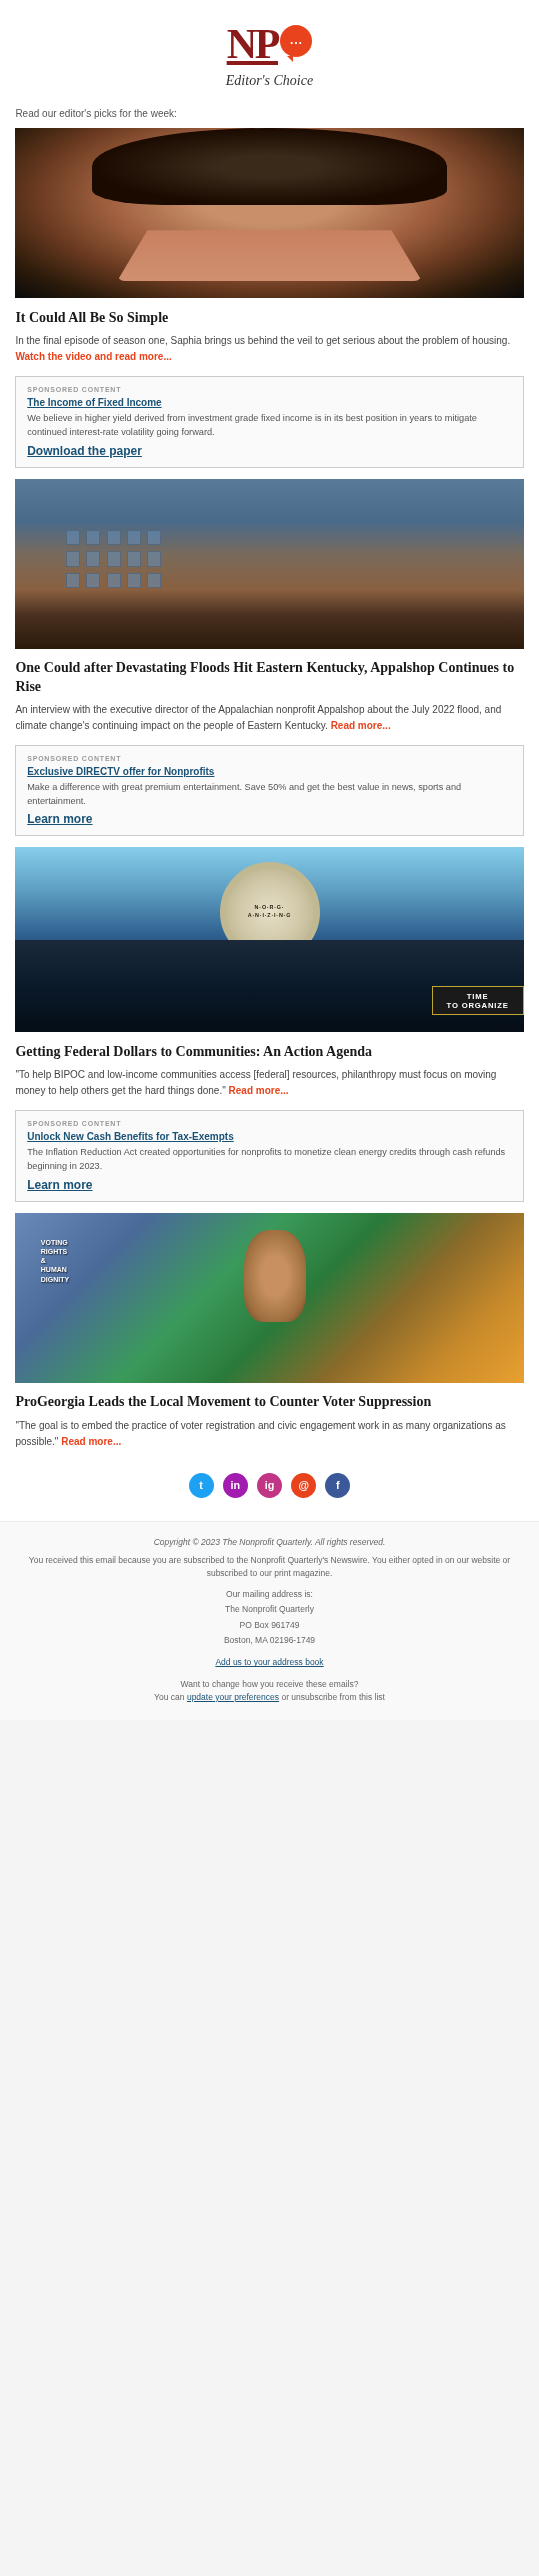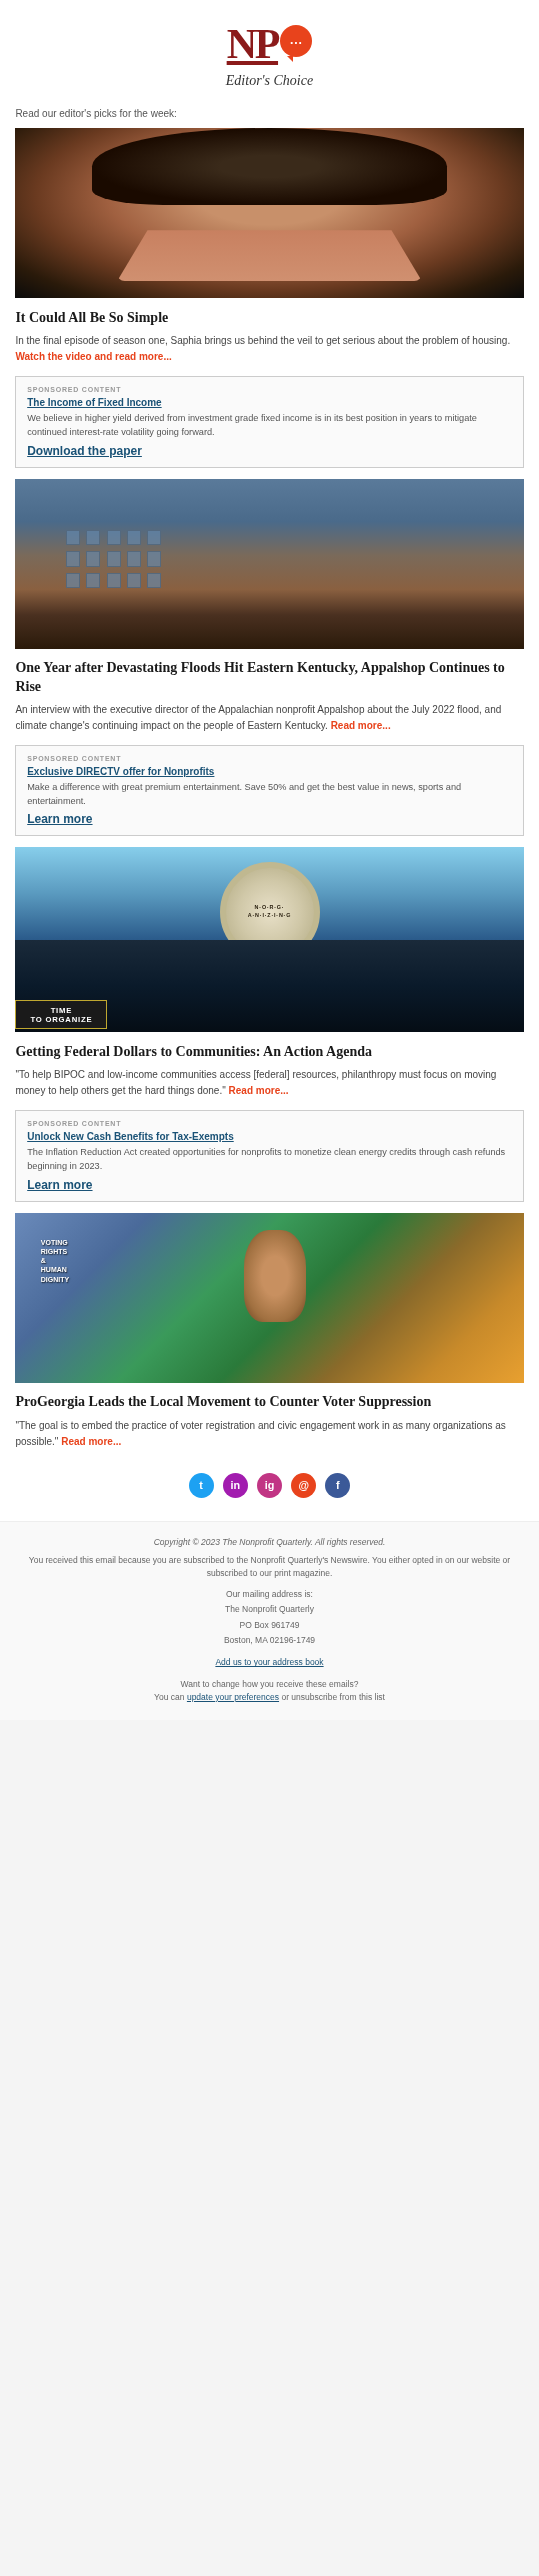--- a/index.html
+++ b/index.html
@@ -273,22 +273,22 @@
       line-height: 1.4;
       text-align: center;
     }
     .img-clock-bottom {
       position: absolute;
       bottom: 0; left: 0; right: 0;
       height: 50%;
       background: linear-gradient(180deg, #1a2a3a 0%, #0a1a2a 50%, #050d15 100%);
       display: flex;
       align-items: flex-end;
-      justify-content: flex-start;
-      padding-bottom: 3px;
+      justify-content: flex-end;
+      padding-bottom: 17px;
     }
     .img-clock-sign {
       background: #1a1a1a;
       color: #ffffff;
       font-size: 7.7px;
       font-weight: bold;
       padding: 4.6px 14px;
       border: 1.5px solid #c0a830;
       letter-spacing: 0.8px;
       text-align: center;
@@ -424,21 +424,21 @@
             <div class="img-win"></div>
             <div class="img-win"></div>
             <div class="img-win"></div>
           <div class="img-win"></div>
             <div class="img-win"></div>
             <div class="img-win"></div>
             <div class="img-win"></div>
             <div class="img-win"></div>
         </div>
       </div>
-      <h2 class="article-title">One Year after Devastating Floods Hit Eastern Kentucky, Appalshop Continues to Rise</h2>
+      <h2 class="article-title">One Could after Devastating Floods Hit Eastern Kentucky, Appalshop Continues to Rise</h2>
       <p class="article-body">
         <span>An interview with the executive director of the Appalachian nonprofit Appalshop about the July 2022 flood, and climate change's continuing impact on the people of Eastern Kentucky.</span>
         <a class="read-more-link">Read more...</a>
       </p>
     </div>
 
     <div class="sponsored-box">
       <div class="sponsored-label">SPONSORED CONTENT</div>
       <div class="sponsored-title">Exclusive DIRECTV offer for Nonprofits</div>
       <div class="sponsored-body">Make a difference with great premium entertainment. Save 50% and get the best value in news, sports and entertainment.</div>

